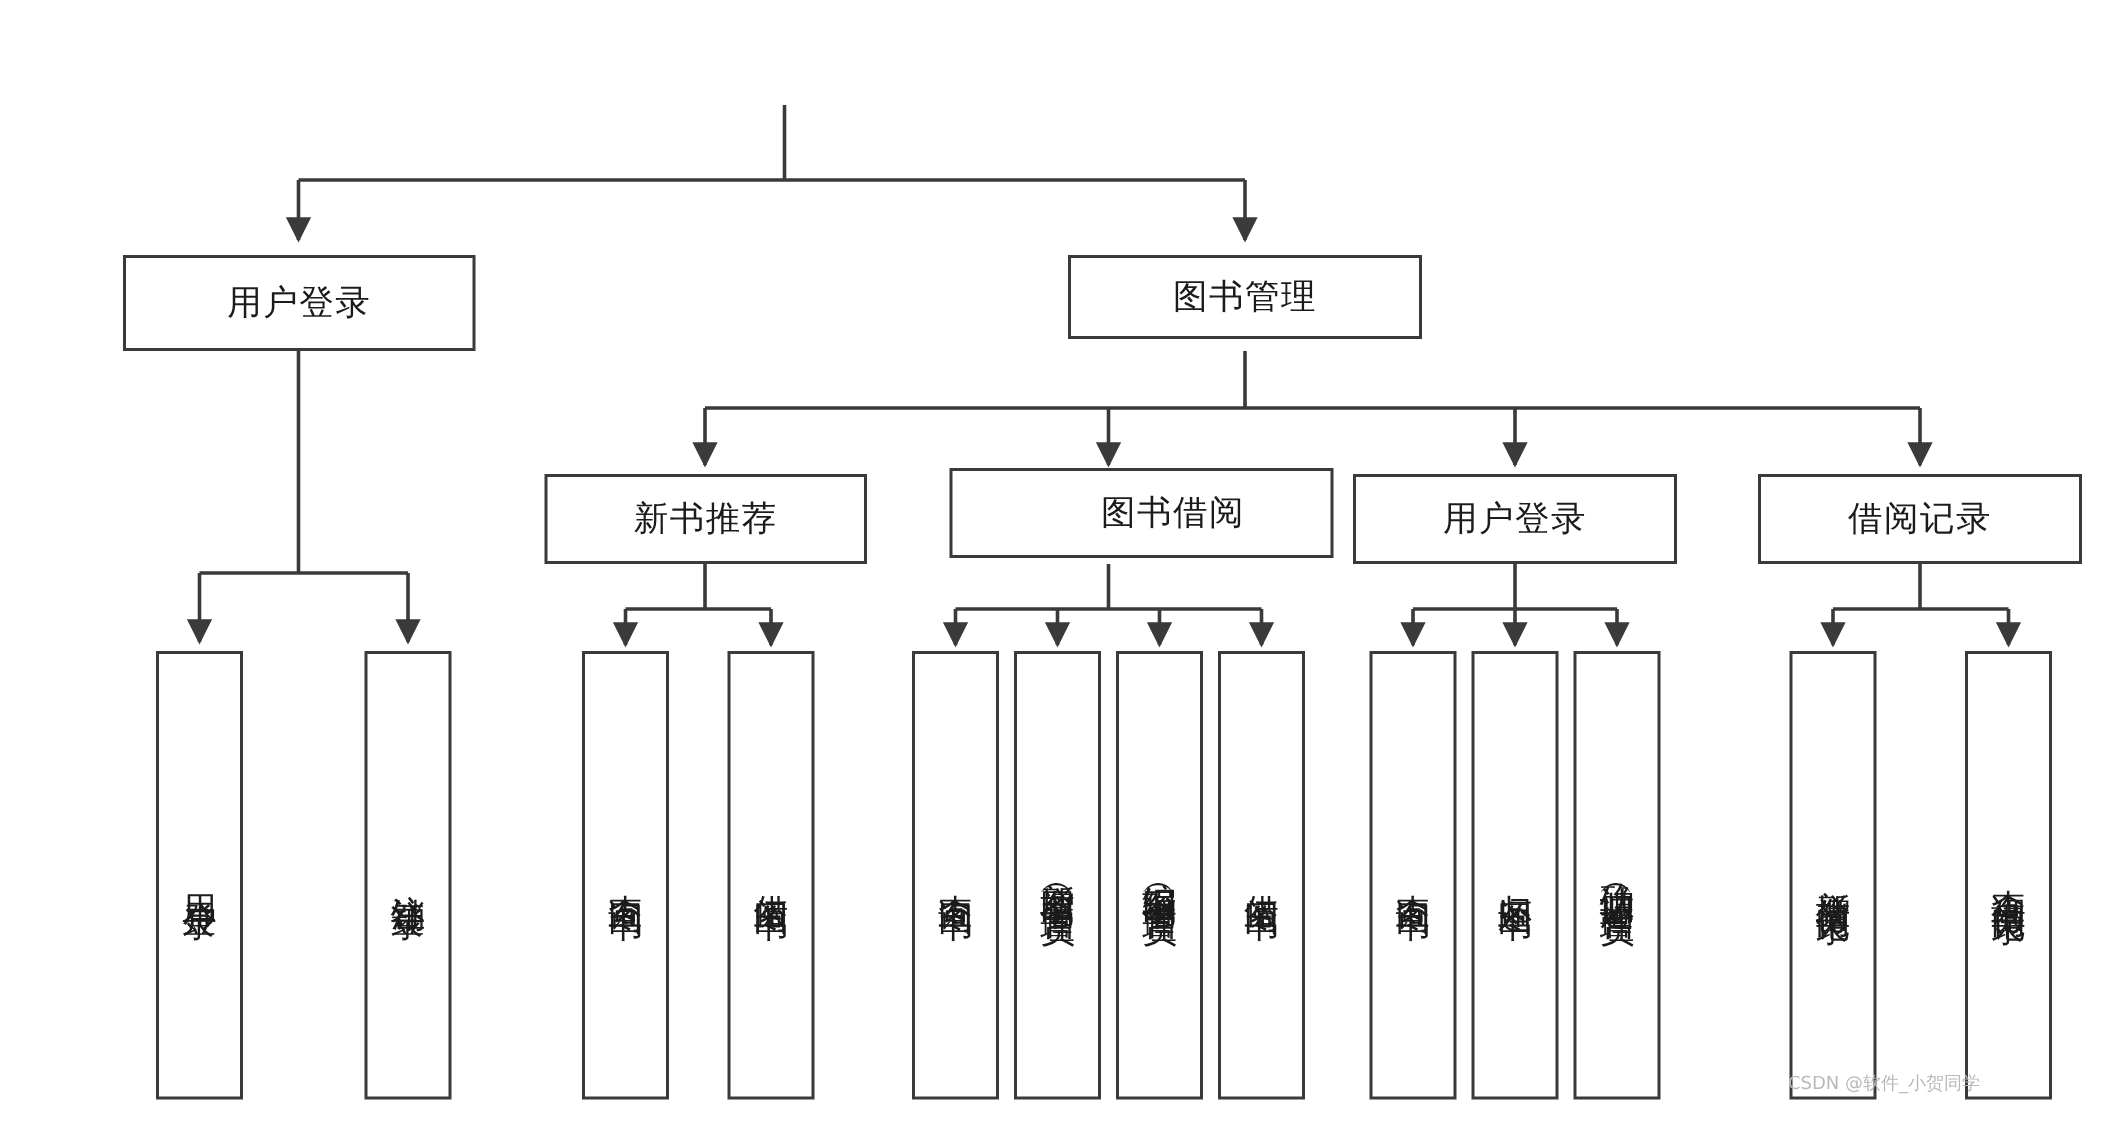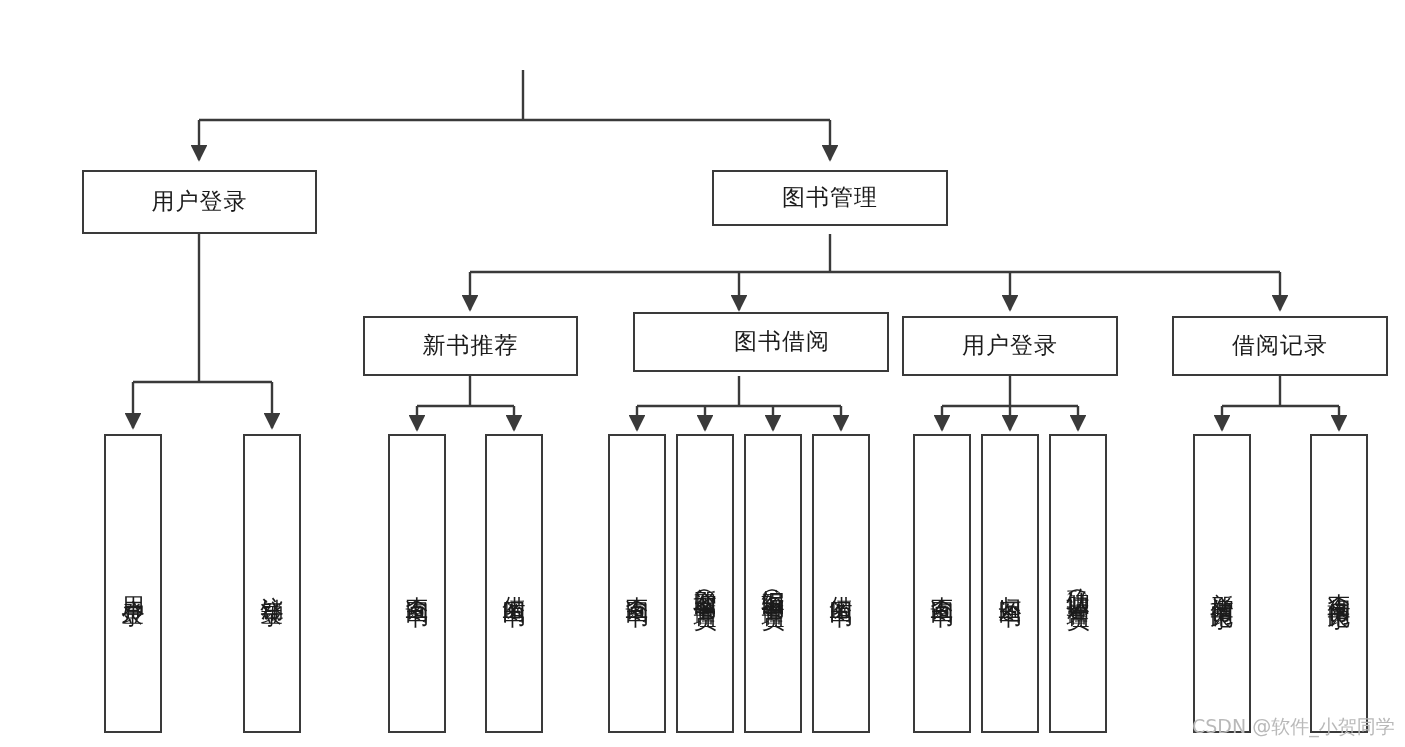--- a/index.html
+++ b/index.html
@@ -63,21 +63,21 @@
     text-orientation: upright;
     font-size: 23px;
     line-height: 1.0;
     letter-spacing: 3px;
     white-space: nowrap;
   }
   .watermark {
     position: absolute;
     left: 1192px;
     top: 714px;
-    font-size: 19px;
+    font-size: 12px;
     color: #b9b9b9;
     white-space: nowrap;
     z-index: 5;
     font-family: "DejaVu Sans", "Liberation Sans", sans-serif;
   }
 </style>
 </head>
 <body>
 
 <div id="diagram-root">

